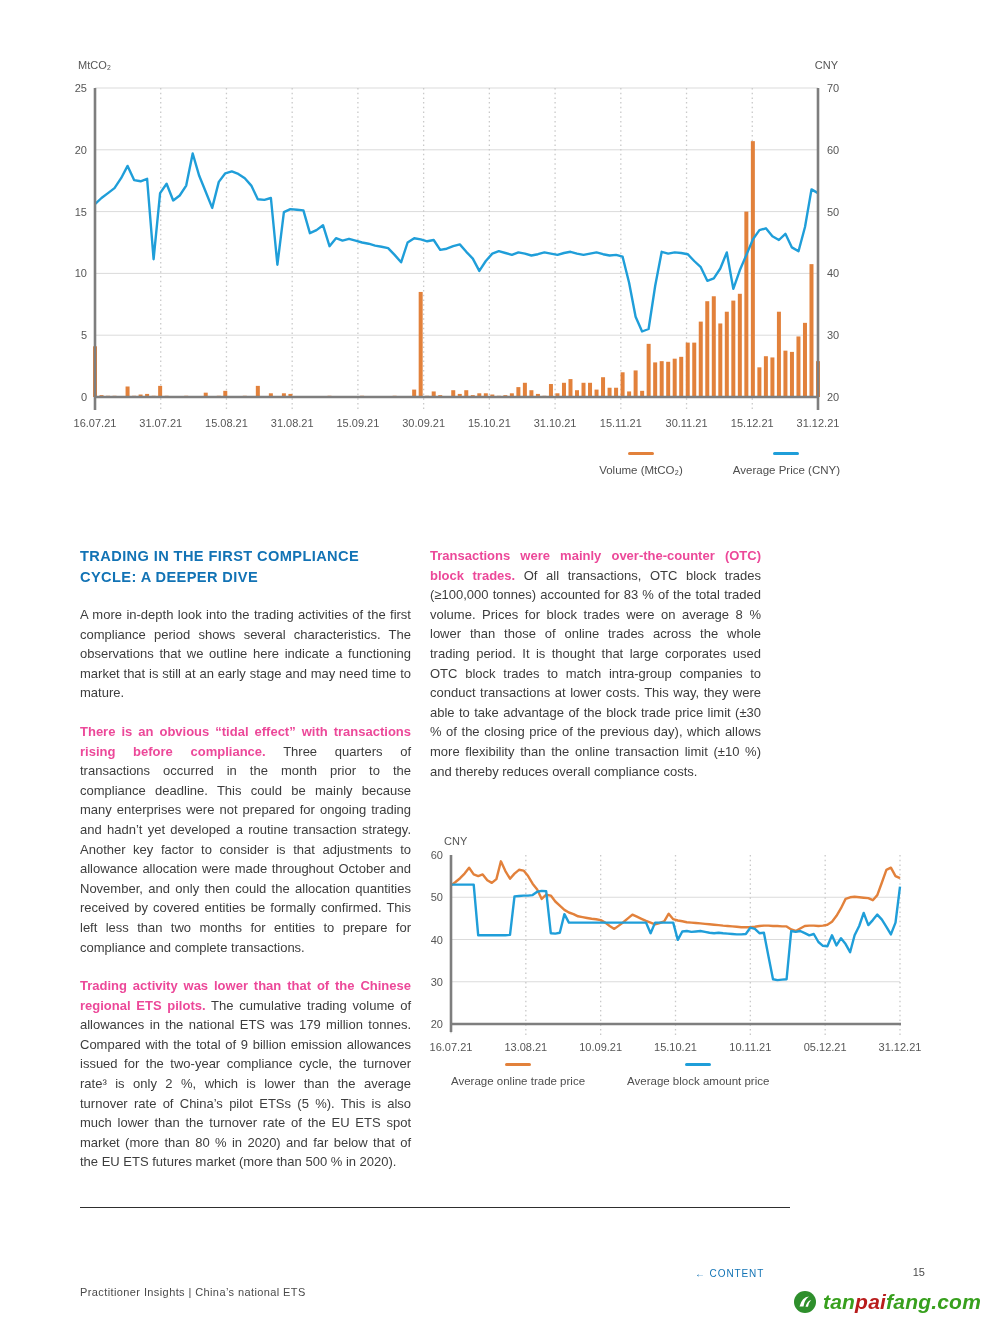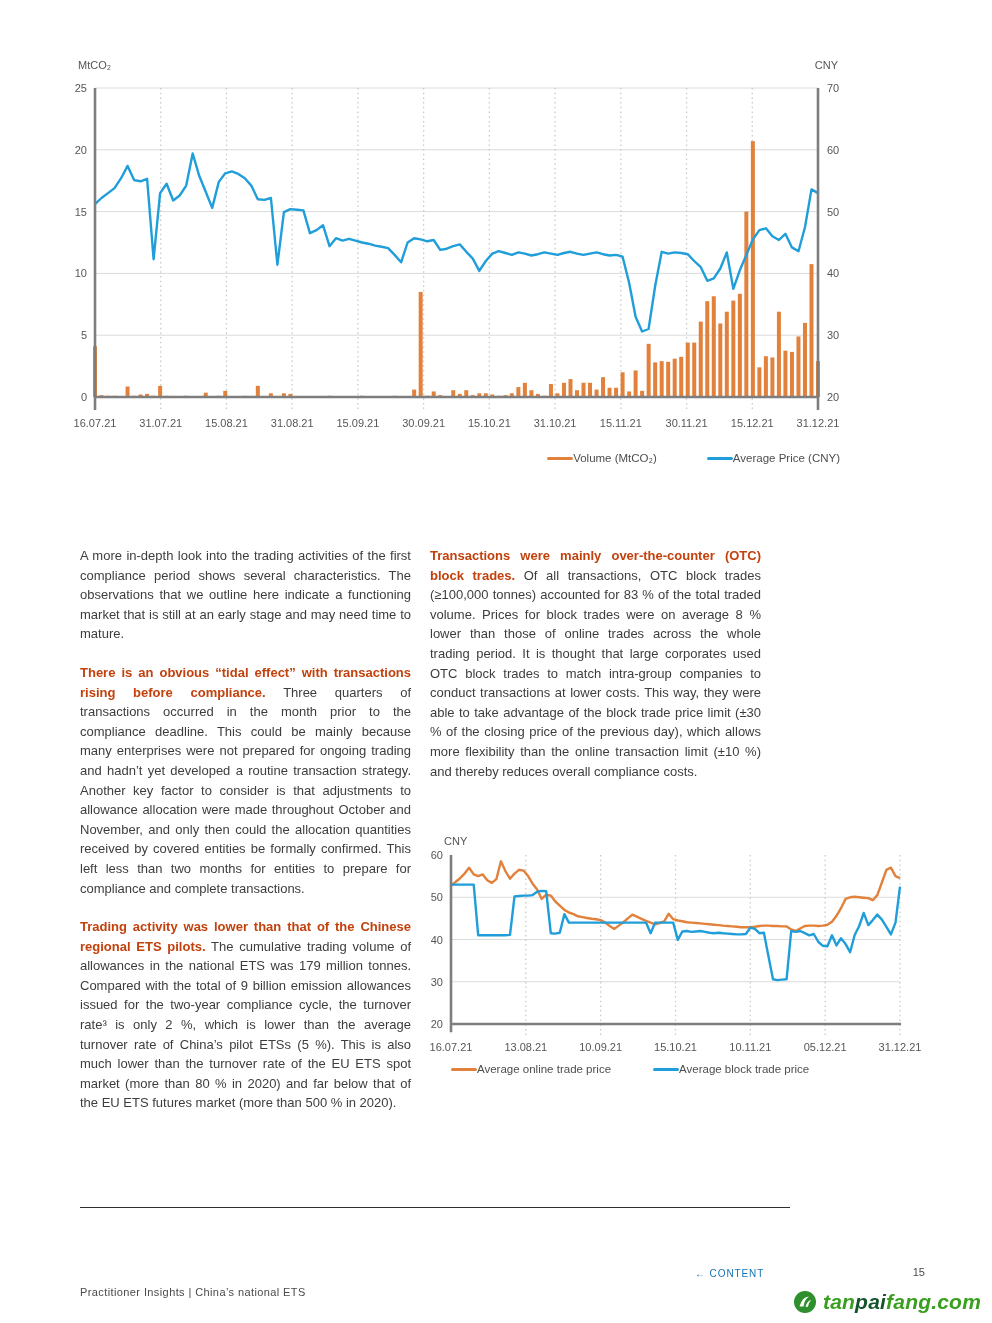--- a/index.html
+++ b/index.html
@@ -3,43 +3,43 @@
 <meta charset="utf-8">
 <style>
   html,body{margin:0;padding:0;background:#ffffff;}
   .page{position:relative;width:992px;height:1323px;background:#fff;overflow:hidden;
         font-family:"Liberation Sans","DejaVu Sans",sans-serif;color:#3d3d3d;}
   .abs{position:absolute;}
   svg{display:block;}
   svg text{font-family:"Liberation Sans","DejaVu Sans",sans-serif;}
   
   .legend{display:flex;align-items:center;font-size:11.5px;color:#4e4e4e;}
-  .leg-item{display:flex;align-items:center;white-space:nowrap;}
+  .leg-item{display:flex;align-items:center;gap:9px;white-space:nowrap;flex-direction:column;}
   .dash{display:inline-block;width:26px;height:3px;border-radius:2px;}
   
   .caption{font-size:13.2px;font-style:italic;color:#2b9bd7;}
   
   .col{position:absolute;width:331px;}
   .col h2{margin:0 0 17px 0;font-size:14.6px;line-height:21px;color:#1273b5;
           letter-spacing:0.4px;font-weight:bold;}
   .col p{margin:0 0 19px 0;font-size:13px;line-height:19.6px;text-align:justify;}
-  .col p b{color:#c2410c;}
+  .col p b{color:#ec4899;}
   
   .divider{position:absolute;height:1px;background:#2e2e2e;}
   .footnote{position:absolute;font-size:10.4px;color:#3a3a3a;}
   .footnote .fn-num{display:inline-block;width:16px;}
   .footer-left{position:absolute;font-size:11px;color:#4a4a4a;letter-spacing:0.4px;margin-top:20px;}
   .content-link{position:absolute;font-size:10px;font-weight:normal;color:#1273b5;
                 letter-spacing:0.9px;text-decoration:none;cursor:pointer;}
   .page-num{position:absolute;font-size:11px;color:#4a4a4a;width:30px;text-align:right;}
   
   .logo{position:absolute;display:flex;align-items:center;gap:6px;cursor:pointer;}
   .logo-text{font-size:21px;font-weight:bold;font-style:italic;letter-spacing:0.2px;}
   .lg-green{color:#38a01e;}
-  .lg-blue{color:#14532d;}
+  .lg-blue{color:#b91c1c;}
 </style>
 </head>
 <body>
 
 <div class="page">
 
   <div class="abs" style="left:60px;top:55px;">
     <svg id="fig2svg" width="870" height="395">
         <line x1="35" x2="758" y1="280.2" y2="280.2" stroke="#DBDBDB" stroke-width="1"></line>
         <line x1="35" x2="758" y1="218.39999999999998" y2="218.39999999999998" stroke="#DBDBDB" stroke-width="1"></line>
@@ -207,20 +207,21 @@
       <span>Volume (MtCO₂)</span>
     </span>
     <span class="leg-item">
       <span class="dash" style="background:#1F9ED9;"></span>
       <span>Average Price (CNY)</span>
     </span>
   </div>
 
 
   <div class="col" style="left:80px;top:546px;">
+    <h2>TRADING IN THE FIRST COMPLIANCE CYCLE: A DEEPER DIVE</h2>
     <p><span>A more in-depth look into the trading activities of the first compliance period shows several characteristics. The observations that we outline here indicate a functioning market that is still at an early stage and may need time to mature.</span></p>
     <p><b>There is an obvious “tidal effect” with transactions rising before compliance.</b> <span>Three quarters of transactions occurred in the month prior to the compliance deadline. This could be mainly because many enterprises were not prepared for ongoing trading and hadn’t yet developed a routine transaction strategy. Another key factor to consider is that adjustments to allowance allocation were made throughout October and November, and only then could the allocation quantities received by covered entities be formally confirmed. This left less than two months for entities to prepare for compliance and complete transactions.</span></p>
     <p><b>Trading activity was lower than that of the Chinese regional ETS pilots.</b> <span>The cumulative trading volume of allowances in the national ETS was 179 million tonnes. Compared with the total of 9 billion emission allowances issued for the two-year compliance cycle, the turnover rate³ is only 2 %, which is lower than the average turnover rate of China’s pilot ETSs (5 %). This is also much lower than the turnover rate of the EU ETS spot market (more than 80 % in 2020) and far below that of the EU ETS futures market (more than 500 % in 2020).</span></p>
   </div>
 
   <div class="col" style="left:430px;top:546px;">
     <p><b>Transactions were mainly over-the-counter (OTC) block trades.</b> <span>Of all transactions, OTC block trades (≥100,000 tonnes) accounted for 83 % of the total traded volume. Prices for block trades were on average 8 % lower than those of online trades across the whole trading period. It is thought that large corporates used OTC block trades to match intra-group companies to conduct transactions at lower costs. This way, they were able to take advantage of the block trade price limit (±30 % of the closing price of the previous day), which allows more flexibility than the online transaction limit (±10 %) and thereby reduces overall compliance costs.</span></p>
   </div>
 
   <div class="abs" style="left:416px;top:833px;">
@@ -255,21 +256,21 @@
       </svg>
   </div>
 
   <div class="legend abs" style="left:451px;top:1063px;gap:42px;">
     <span class="leg-item">
       <span class="dash" style="background:#E2813B;"></span>
       <span>Average online trade price</span>
     </span>
     <span class="leg-item">
       <span class="dash" style="background:#1F9ED9;"></span>
-      <span>Average block trade price</span>
+      <span>Average block amount price</span>
     </span>
   </div>
 
 
   <div class="divider" style="left:80px;top:1207px;width:710px;"></div>
 
 
   <div class="footer-left" style="left:80px;top:1266px;">Practitioner Insights  |  China’s national ETS</div>
 
   <a class="content-link" style="left:695px;top:1268px;">← CONTENT</a>

